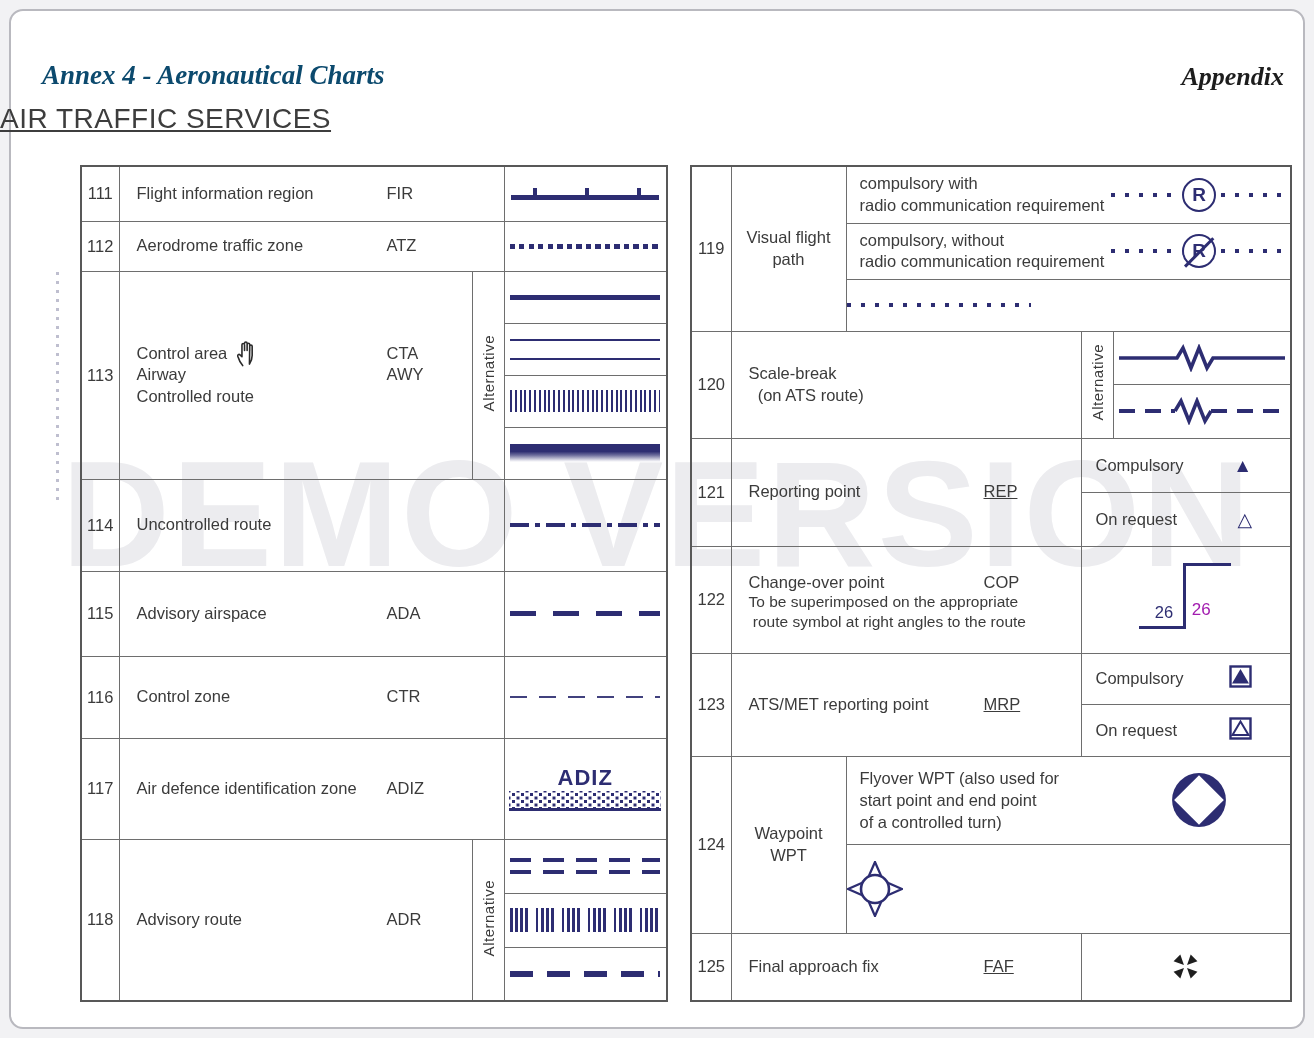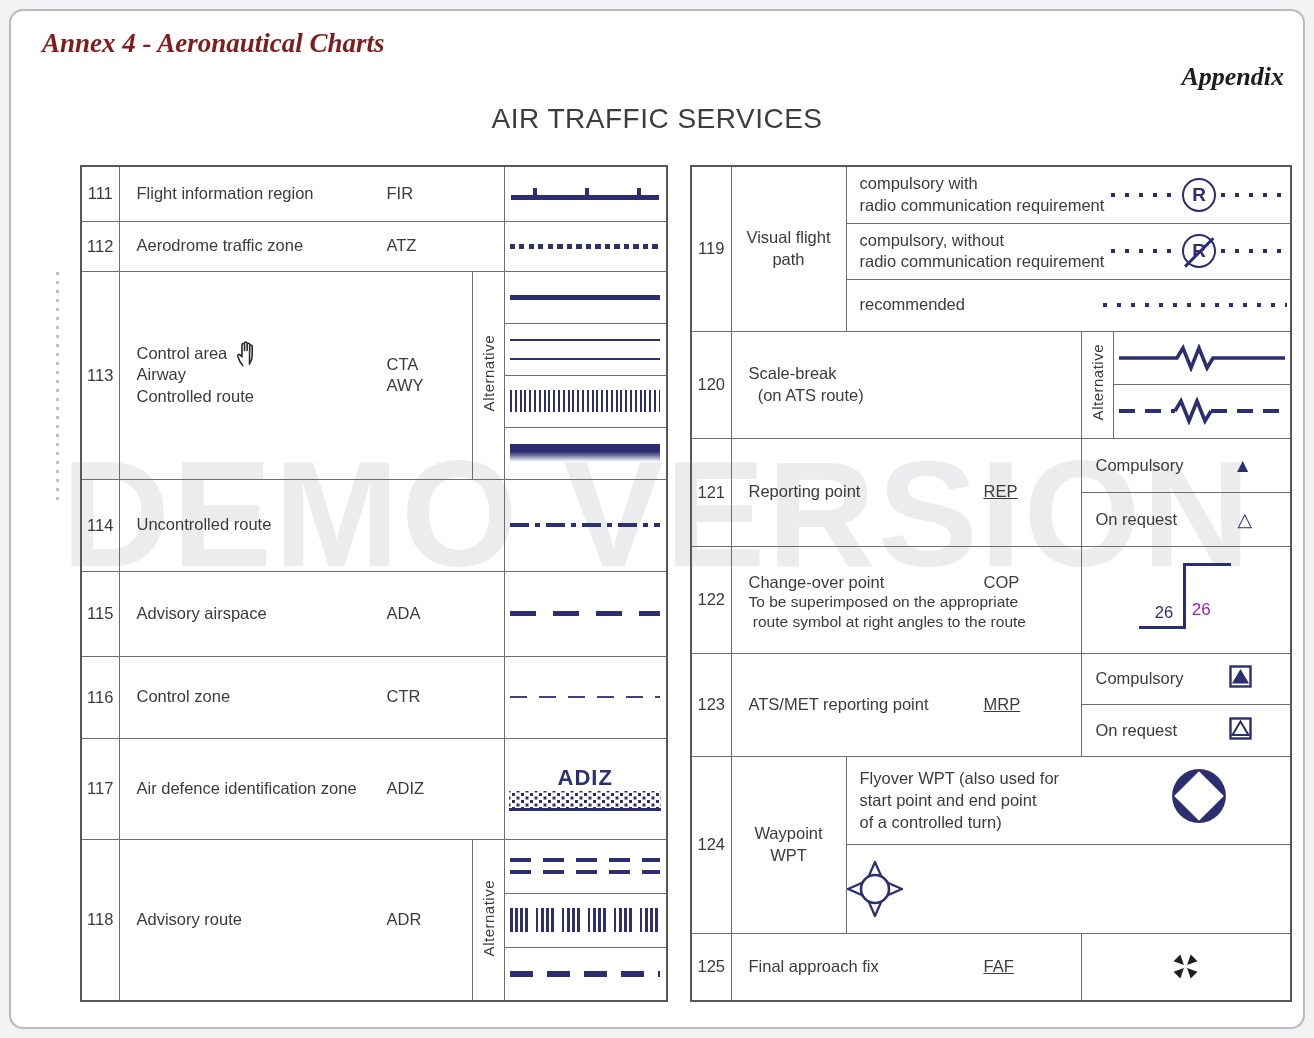--- a/index.html
+++ b/index.html
@@ -13,49 +13,49 @@
     position:absolute;left:9px;top:9px;right:9px;bottom:9px;
     background:#ffffff;border:2px solid #b9b9bf;border-radius:14px;
   }
   .watermark{
     position:absolute;left:0;right:0;top:428px;
     text-align:center;font-size:150px;font-weight:bold;
     letter-spacing:2px;color:#ececef;white-space:nowrap;
     z-index:0;user-select:none;
   }
   .hdr-left{
-    position:absolute;left:42px;top:28px;
+    position:absolute;left:42px;top:60px;
     font-family:"Liberation Serif", serif;font-style:italic;font-weight:bold;
-    font-size:27px;color:#7f1d1d;z-index:2;
+    font-size:27px;color:#0c4a6e;z-index:2;
   }
   .hdr-right{
     position:absolute;right:30px;top:62px;
     font-family:"Liberation Serif", serif;font-style:italic;font-weight:bold;
     font-size:26px;color:#1d1d1d;z-index:2;
   }
   .doc-title{
-    position:absolute;left:0;right:0;top:103px;text-align:center;
-    font-size:28px;color:#3d3d3d;letter-spacing:0.5px;z-index:2;
+    position:absolute;left:0;right:0;top:103px;
+    font-size:28px;color:#3d3d3d;letter-spacing:0.5px;z-index:2;text-decoration:underline;
   }
   .margin-artifact{
     position:absolute;left:56px;top:272px;width:3px;height:228px;opacity:.55;
     background:repeating-linear-gradient(180deg,#8a8aa8 0 3px,transparent 3px 9px);
     z-index:1;
   }
   table.legend{
     position:absolute;top:165px;border-collapse:collapse;table-layout:fixed;z-index:1;
   }
   #tblLeft{left:80px;width:586px;}
   #tblRight{left:690px;width:600px;}
   table.legend td{
     border:1.5px solid #6e6e6e;padding:0;vertical-align:middle;background:transparent;
   }
   table.legend{border:2px solid #585858;}
   .numcell{text-align:center;font-size:16.5px;color:#3b3b3b;}
-  .desc{position:relative;height:100%;display:flex;align-items:center;}
+  .desc{position:relative;height:100%;display:flex;align-items:flex-start;}
   .desc .nm{padding-left:17px;font-size:16.5px;line-height:1.3;white-space:pre-line;}
   .desc .ab{position:absolute;left:267px;font-size:16.5px;white-space:pre-line;line-height:1.3;}
   #tblRight .desc .ab{left:252px;text-decoration:underline;}
   .lblcell{text-align:center;font-size:16.5px;line-height:1.3;white-space:pre-line;}
   .altcell{text-align:center;}
   .alt-txt{
     display:inline-block;writing-mode:vertical-rl;transform:rotate(180deg);
     font-size:15px;color:#3b3b3b;letter-spacing:.5px;
   }
   .sym{display:flex;align-items:center;justify-content:center;height:100%;}
@@ -101,21 +101,21 @@
   .tri{font-size:19px;color:#2d2d72;line-height:1;}
   .cop-wrap{position:relative;width:110px;height:86px;margin:0 auto;}
   .cop-v{position:absolute;left:52px;top:6px;width:3.5px;height:66px;background:#2d2d72;}
   .cop-ht{position:absolute;left:52px;top:6px;width:48px;height:3.5px;background:#2d2d72;}
   .cop-hb{position:absolute;left:8px;top:69px;width:47px;height:3.5px;background:#2d2d72;}
   .cop-26{position:absolute;left:61px;top:11px;font-size:17px;color:#a21caf;margin-top:32px;}
   .cop-36{position:absolute;left:24px;top:46px;font-size:16.5px;color:#2d2d72;}
   .note{padding:0 0 11px 17px;font-size:15.5px;line-height:1.25;white-space:pre-line;}
   .cod-cell{display:flex;flex-direction:column;justify-content:space-between;height:100%;}
   .cod-top{position:relative;display:flex;align-items:center;padding-top:16px;}
-  .wpt-cell{display:flex;align-items:flex-start;height:100%;}
+  .wpt-cell{display:flex;align-items:center;height:100%;}
   .wpt-cell .dsc{padding-left:13px;font-size:16.5px;line-height:1.35;white-space:pre-line;flex:1;}
   .wpt-sym{margin-right:62px;display:flex;align-items:center;}
   .cursor-hand{position:absolute;left:232px;top:336px;z-index:3;}
 </style>
 </head>
 <body>
 
 <div class="page"></div>
 
 <div class="watermark">DEMO VERSION</div>
@@ -344,21 +344,20 @@
                 <span>R</span>
               </span>
         <span class="dots-strip"></span>
       </span>
     </div>
         </td>
   </tr>
   <tr style="height:52px">
     <td colspan="3">
           <div class="vfp-cell">
-      <span class="dsc">recommended</span>
       <span class="vfp-sym">
         <span class="dots-strip long"></span>
       </span>
     </div>
         </td>
   </tr>
 
   <tr style="height:53px">
     <td class="numcell" rowspan="2">120</td>
     <td colspan="2" rowspan="2">

